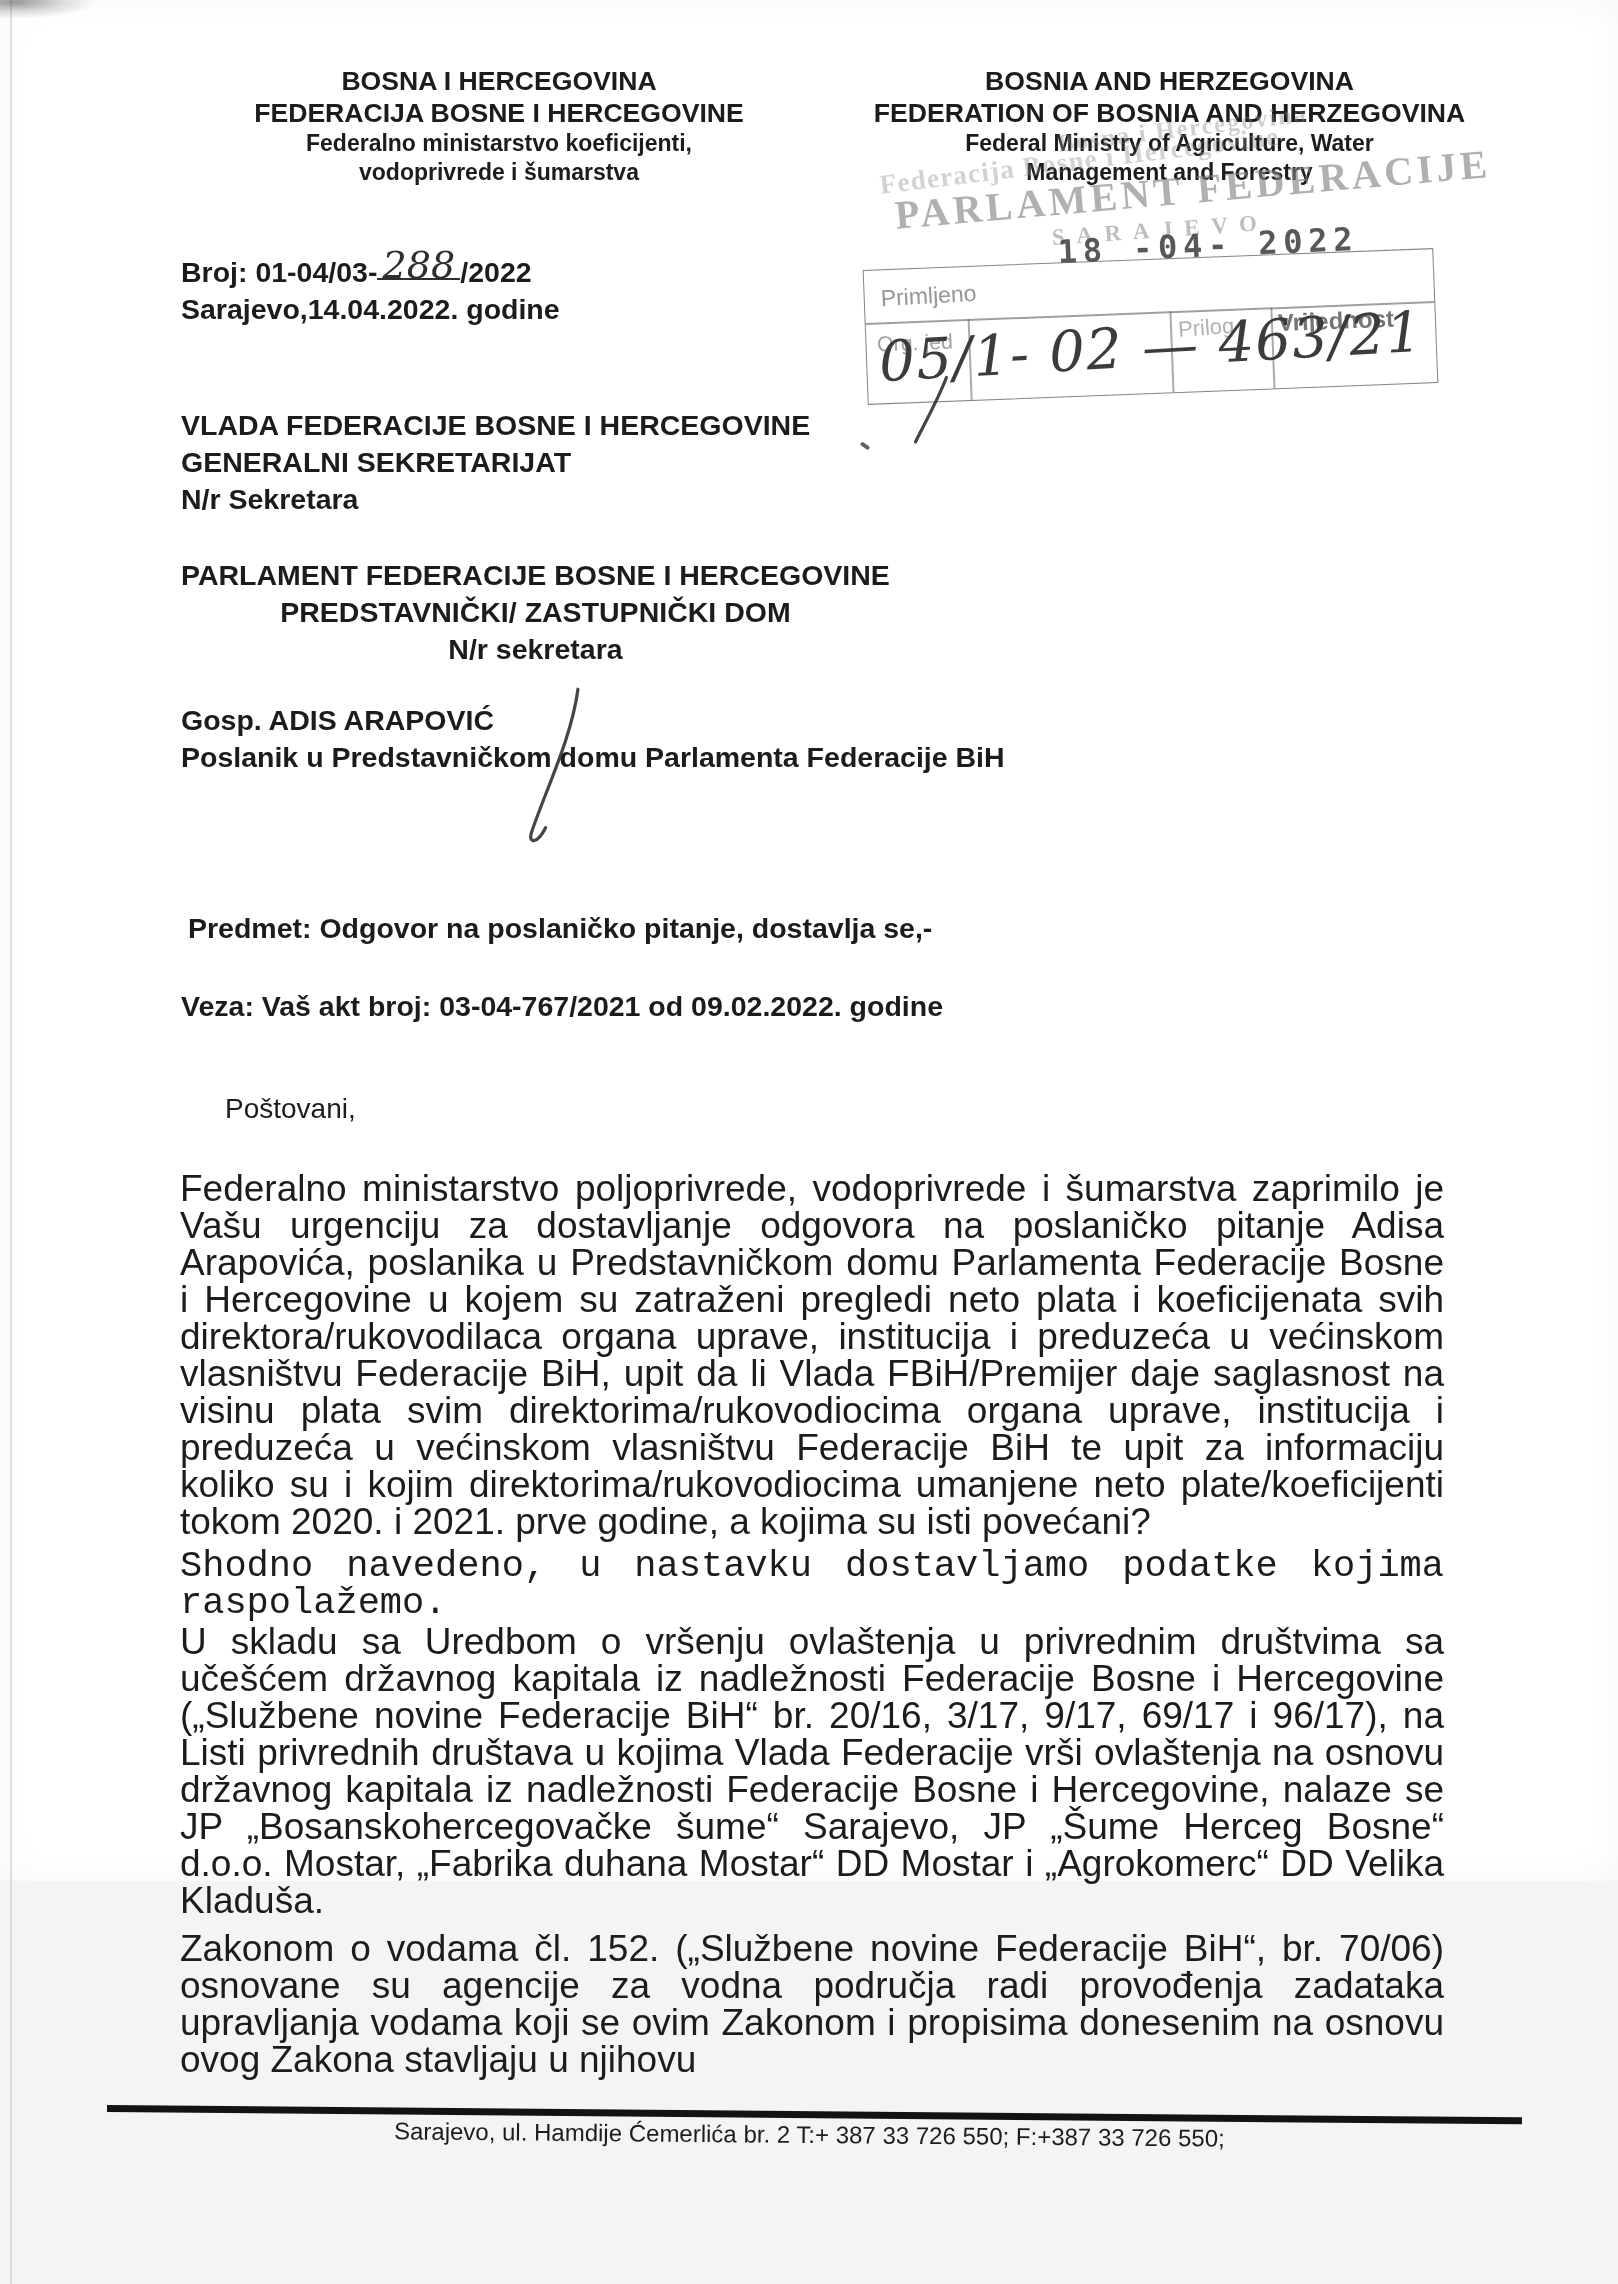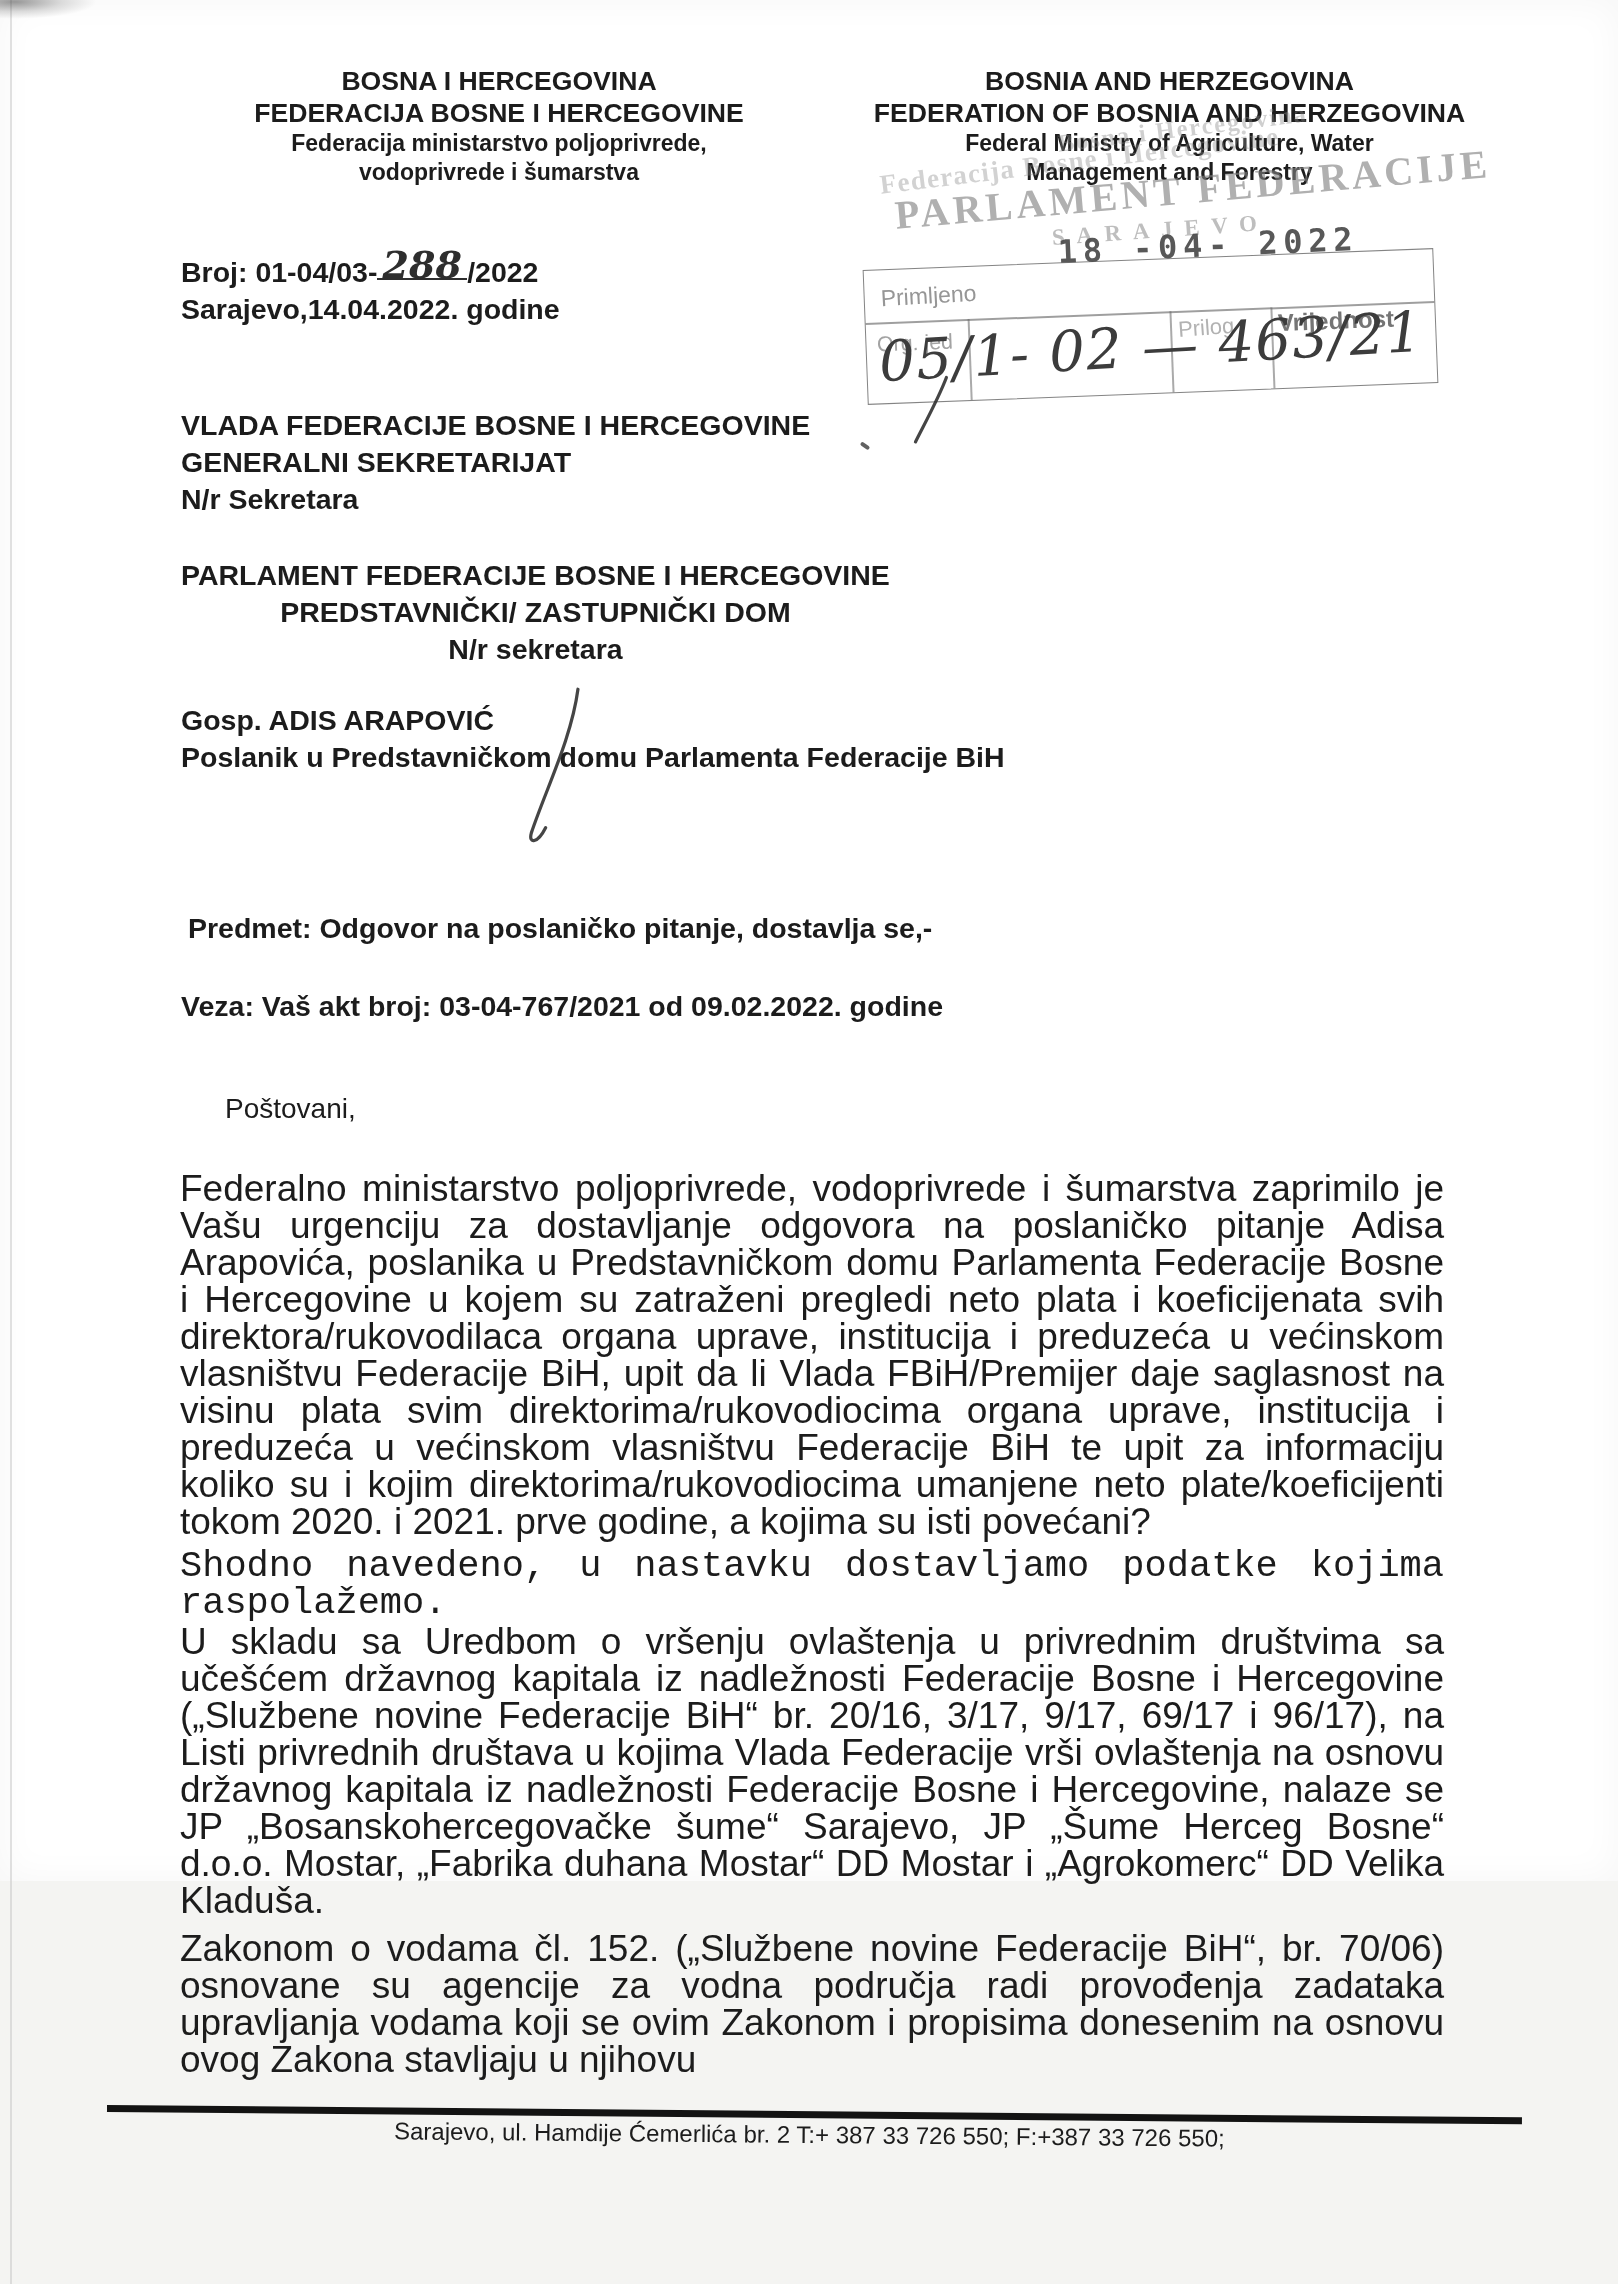--- a/index.html
+++ b/index.html
@@ -56,21 +56,21 @@
   .lbl-vrijednost{left:412px;top:54px;font-size:24px;font-weight:bold;color:#757575;}
   .receipt-handwriting{
     position:absolute;left:11.7px;top:54px;
     font-family:"DejaVu Serif", serif;font-style:italic;
     font-size:56px;color:#3c3c3c;white-space:nowrap;
     transform:rotate(-1deg);letter-spacing:1.3px;
   }
   
   .ref-line{left:181px;top:256px;font-size:28.5px;font-weight:bold;white-space:nowrap;}
   .ref-hand{
-    font-family:"DejaVu Serif", serif;font-style:italic;font-weight:bold;
+    font-family:"DejaVu Serif", serif;font-style:italic;font-weight:normal;
     font-size:38px;color:#2e2e2e;display:inline-block;
     border-bottom:2.6px solid #2e2e2e;padding:0 5.2px;
     position:relative;top:-3.9px;line-height:26px;
   }
   .ref-date{left:181px;top:293px;font-size:28.5px;font-weight:bold;}
   
   .addr{left:181px;font-size:28.5px;font-weight:bold;line-height:37px;white-space:nowrap;}
   .addr-gov{top:407px;}
   .addr-parl{top:557px;text-align:center;}
   .addr-dep{top:702px;}
@@ -95,21 +95,21 @@
 <body>
 
 <div class="page">
 
   <div class="abs scan-edge-line"></div>
   <div class="abs scan-corner-smudge"></div>
 
   <div class="abs lh lh-left">
     <div class="big">BOSNA I HERCEGOVINA</div>
     <div class="big">FEDERACIJA BOSNE I HERCEGOVINE</div>
-    <div class="small">Federacija ministarstvo poljoprivrede,</div>
+    <div class="small">Federalno ministarstvo koeficijenti,</div>
     <div class="small">vodoprivrede i šumarstva</div>
   </div>
 
   <div class="abs lh lh-right">
     <div class="big">BOSNIA AND HERZEGOVINA</div>
     <div class="big">FEDERATION OF BOSNIA AND HERZEGOVINA</div>
     <div class="small">Federal Ministry of Agriculture, Water</div>
     <div class="small">Management and Forestry</div>
   </div>
 

